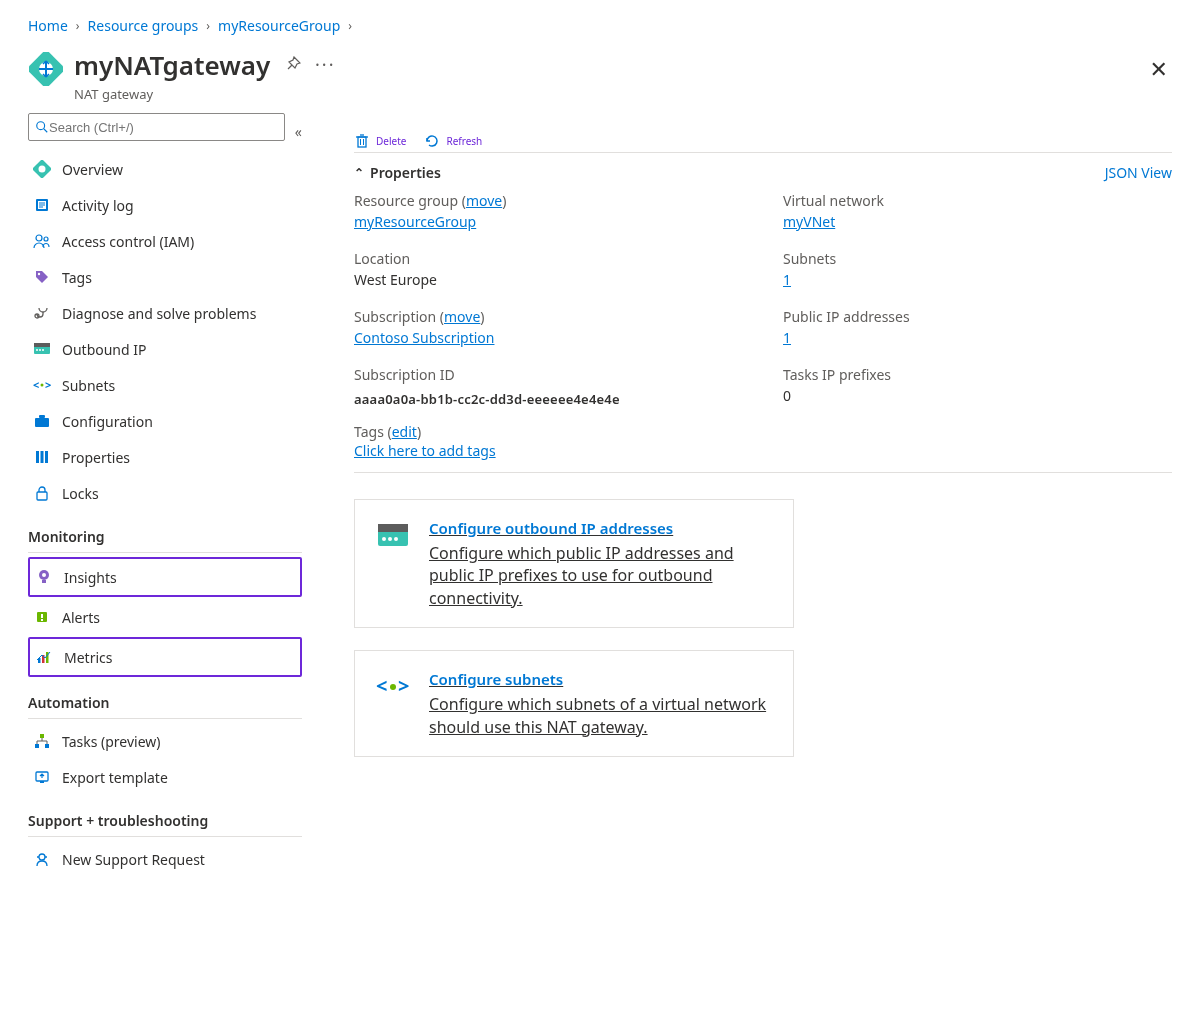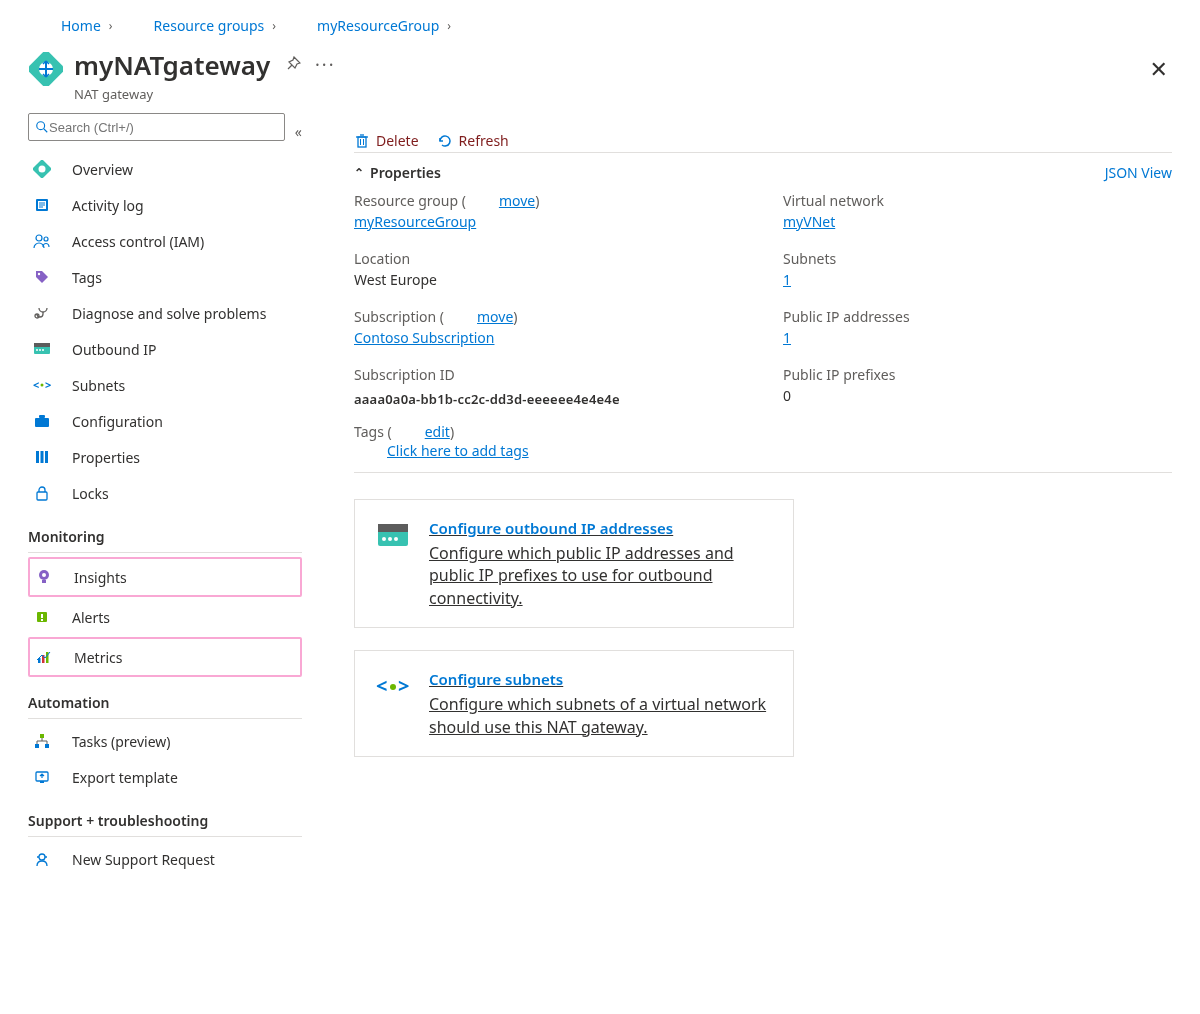--- a/index.html
+++ b/index.html
@@ -3,21 +3,21 @@
 <meta charset="utf-8">
 <style>
   * { box-sizing: border-box; margin: 0; padding: 0; }
   body {
     font-family: "Segoe UI", -apple-system, system-ui, sans-serif;
     font-size: 14px;
     color: #323130;
     background: #fff;
     width: 1200px;
   }
-  a { color: #0078d4; text-decoration: none; cursor: pointer; margin-left: 33px; }
+  a { color: #0078d4; text-decoration: none; cursor: pointer; }
 
   
   .breadcrumb {
     display: flex;
     align-items: center;
     gap: 8px;
     padding: 16px 28px 10px;
     font-size: 14px;
   }
   .breadcrumb .chev { color: #605e5c; font-size: 12px; }
@@ -60,48 +60,48 @@
     height: 28px;
     padding: 0 6px;
     color: #605e5c;
   }
   .search-box input {
     border: none; outline: none; flex: 1; font-size: 13px; color: #323130;
   }
   .collapse-btn { color: #605e5c; cursor:pointer; font-size: 14px; }
 
   .nav-item {
-    display: flex; align-items: center; gap: 20px;
+    display: flex; align-items: center; gap: 10px;
     height: 36px; padding: 0 4px;
     cursor: pointer;
     font-size: 14px;
   }
   .nav-icon { width: 20px; height: 20px; display:flex; align-items:center; justify-content:center; flex-shrink:0; }
   .section-hdr {
     font-weight: 600; font-size: 14px; color: #323130;
     margin-top: 16px; margin-bottom: 4px;
     border-bottom: 1px solid #e1dfdd;
     padding-bottom: 6px;
   }
-  .highlight-box { border: 2px solid #f9a8d4; border-radius: 2px; margin-top:2px; margin-bottom:2px;}
+  .highlight-box { border: 2px solid #6d28d9; border-radius: 2px; margin-top:2px; margin-bottom:2px;}
 
   
   .main {
     flex: 1;
     padding-left: 36px;
     padding-right: 28px;
   }
   .toolbar {
     display: flex; align-items: center; gap: 18px;
     height: 40px;
     border-bottom: 1px solid #e1dfdd;
   }
   .toolbar-btn {
     display: flex; align-items: center; gap: 6px;
-    color: #7f1d1d; cursor: pointer; font-size: 14px; margin-top: 16px;
+    color: #6d28d9; cursor: pointer; font-size: 10px; margin-top: 16px;
   }
   .toolbar-btn .ticon { color: #0078d4; display:inline-flex; }
 
   .essentials-hdr {
     display: flex; align-items: center; gap: 6px;
     height: 38px;
     font-size: 14px; font-weight: 600;
   }
   .essentials-hdr .spacer { flex: 1; }
   .json-view { color: #0078d4; font-weight: 400; font-size: 14px; cursor:pointer; }
@@ -427,21 +427,21 @@
       <div class="field">
         <div class="label">Public IP addresses</div>
         <div class="value link">1</div>
       </div>
 
       <div class="field">
         <div class="label">Subscription ID</div>
         <div class="sub-id">aaaa0a0a-bb1b-cc2c-dd3d-eeeeee4e4e4e</div>
       </div>
       <div class="field">
-        <div class="label">Public IP prefixes</div>
+        <div class="label">Tasks IP prefixes</div>
         <div class="value plain">0</div>
       </div>
     </div>
 
     <div class="tags-row">
       <div class="label" style="color:#605e5c;">
         <span>Tags</span>
         <span> (<a class="tags-link">edit</a>)</span>
       </div>
       <a class="tags-link">Click here to add tags</a>

